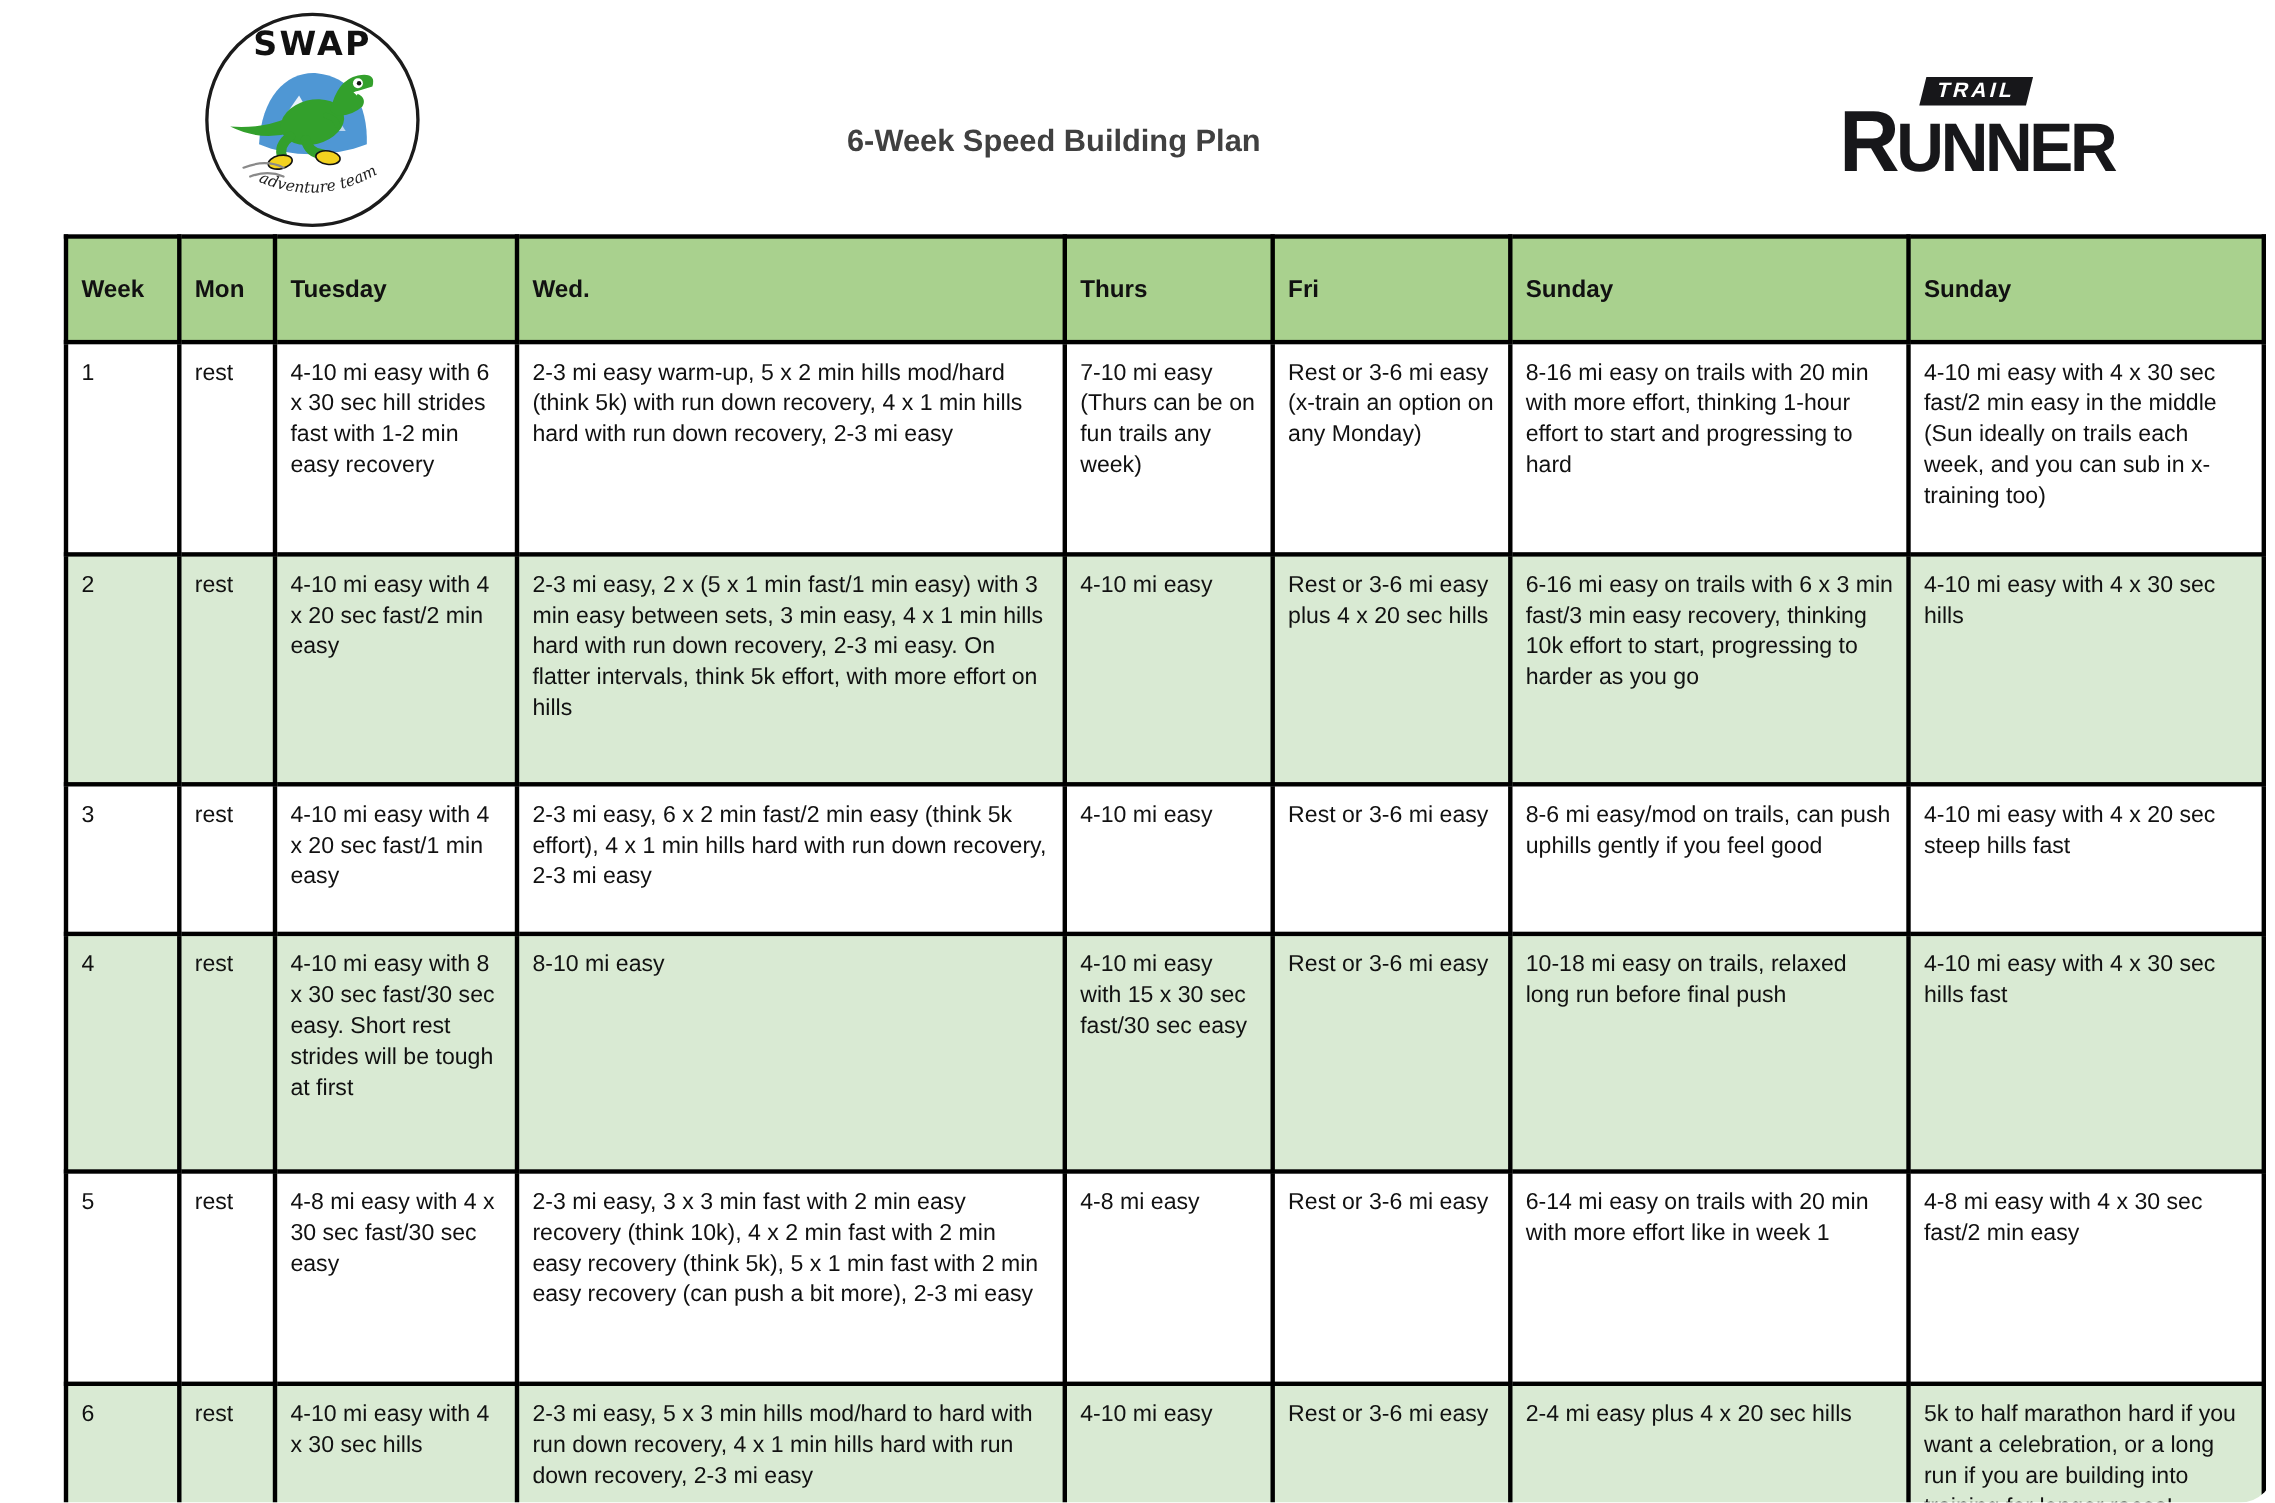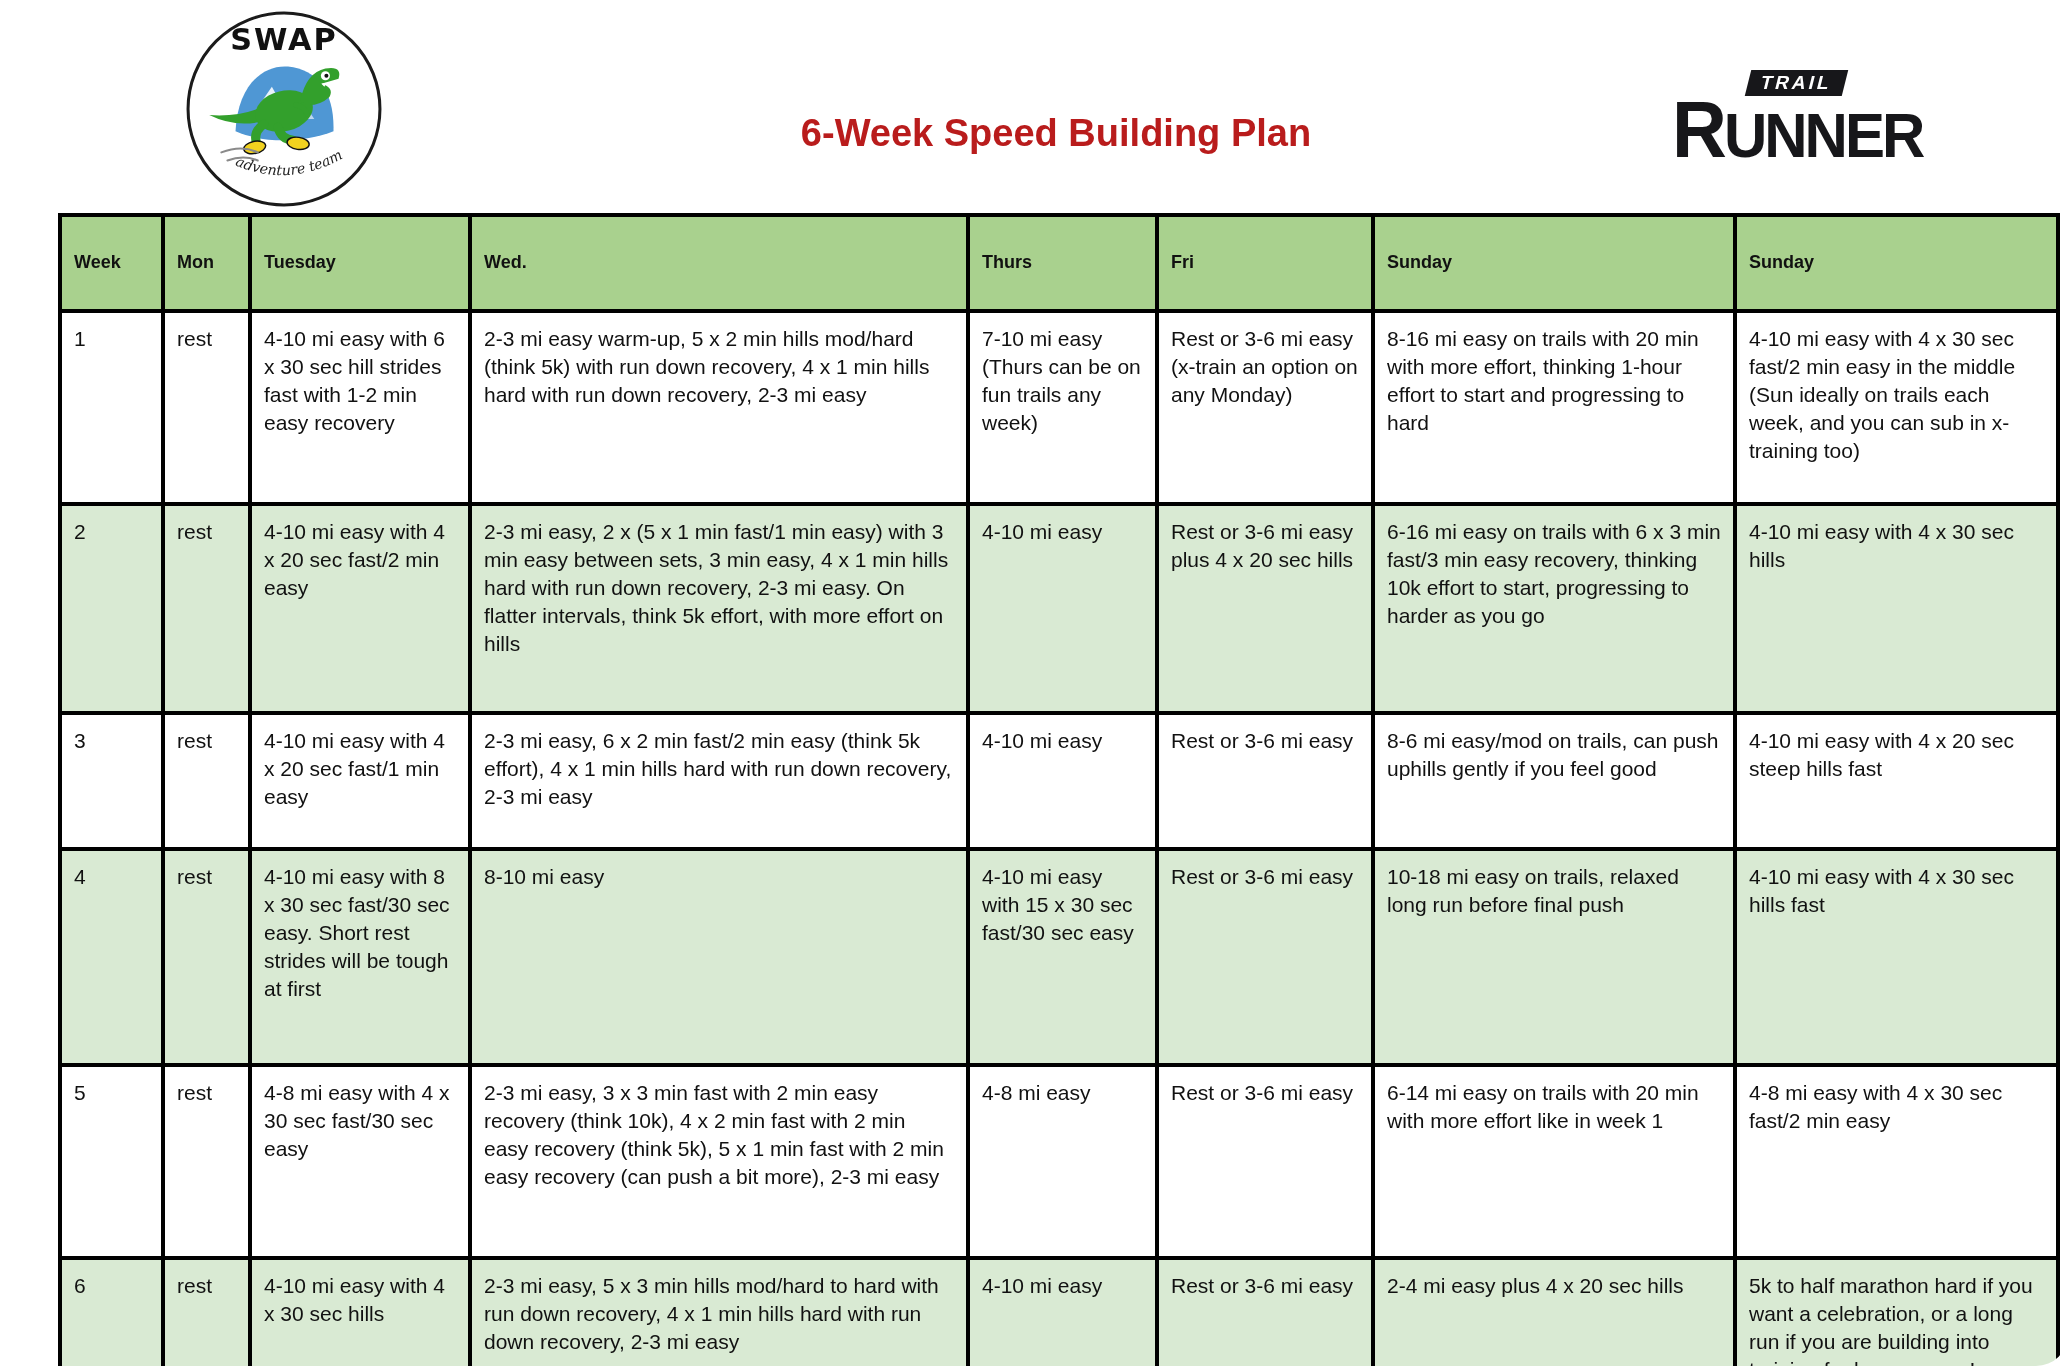--- a/index.html
+++ b/index.html
@@ -1,37 +1,37 @@
 <!DOCTYPE html>
 <html><head>
 <meta charset="utf-8">
 <style>
   html,body{margin:0;padding:0;background:#fff;}
   body{font-family:"Liberation Sans", sans-serif;color:#111;}
   .page{position:relative;width:2068px;height:1366px;background:#fff;overflow:hidden;border-radius:32px;}
 
   
   .swap-logo{position:absolute;left:183px;top:8px;width:202px;height:202px;}
-  .page-title{position:absolute;left:1056px;top:112px;transform:translateX(-50%);
-    font-size:38px;font-weight:bold;white-space:nowrap;color:#b91c1c;}
+  .page-title{position:absolute;left:958px;top:112px;transform:translateX(-50%);
+    font-size:28px;font-weight:bold;white-space:nowrap;color:#404040;}
   .tr-logo{position:absolute;left:1672px;top:68px;width:300px;height:104px;}
   .trail-badge{position:absolute;top:2px;left:76px;background:#17171a;color:#fff;
     font-weight:bold;font-size:19px;letter-spacing:3px;padding:3px 13px 4px 13px;
     transform:skewX(-14deg);line-height:1;}
   .runner-word{display:inline-block;margin-top:22px;font-weight:bold;font-size:60px;
     letter-spacing:-3px;color:#17171a;line-height:1;transform:scaleY(1.04);transform-origin:top left;}
   .runner-word::first-letter{font-size:76px;}
 
   
   .plan-table{position:absolute;left:58px;top:213px;border-collapse:collapse;
     table-layout:fixed;width:1998px;background:#fff;}
   .plan-table th,.plan-table td{border:4px solid #000;padding:8px 12px;
     font-size:21px;line-height:1.33;vertical-align:top;text-align:left;
     word-wrap:break-word;}
-  .plan-table thead th{background:#a9d18e;font-weight:bold;font-size:18px;
+  .plan-table thead th{background:#a9d18e;font-weight:bold;font-size:22px;
     vertical-align:middle;height:76px;}
   .th-week,.th-mon,.th-tue,.th-sat{text-align:center;}
   .th-tue,.th-sat{padding-top:26px;}
   .th-wed,.th-thu,.th-fri,.th-sun{text-align:left;padding-left:14px;}
   .row-h1 td{height:169px;} .row-h2 td{height:185px;} .row-h3 td{height:112px;}
   .row-h4 td{height:192px;} .row-h5 td{height:169px;} .row-h6 td{height:166px;}
   .row-green td{background:#d9ead3;}
   .col-week-cell,.col-mon-cell{text-align:center;}
   .plan-table td{padding-top:12px;}
 </style>

